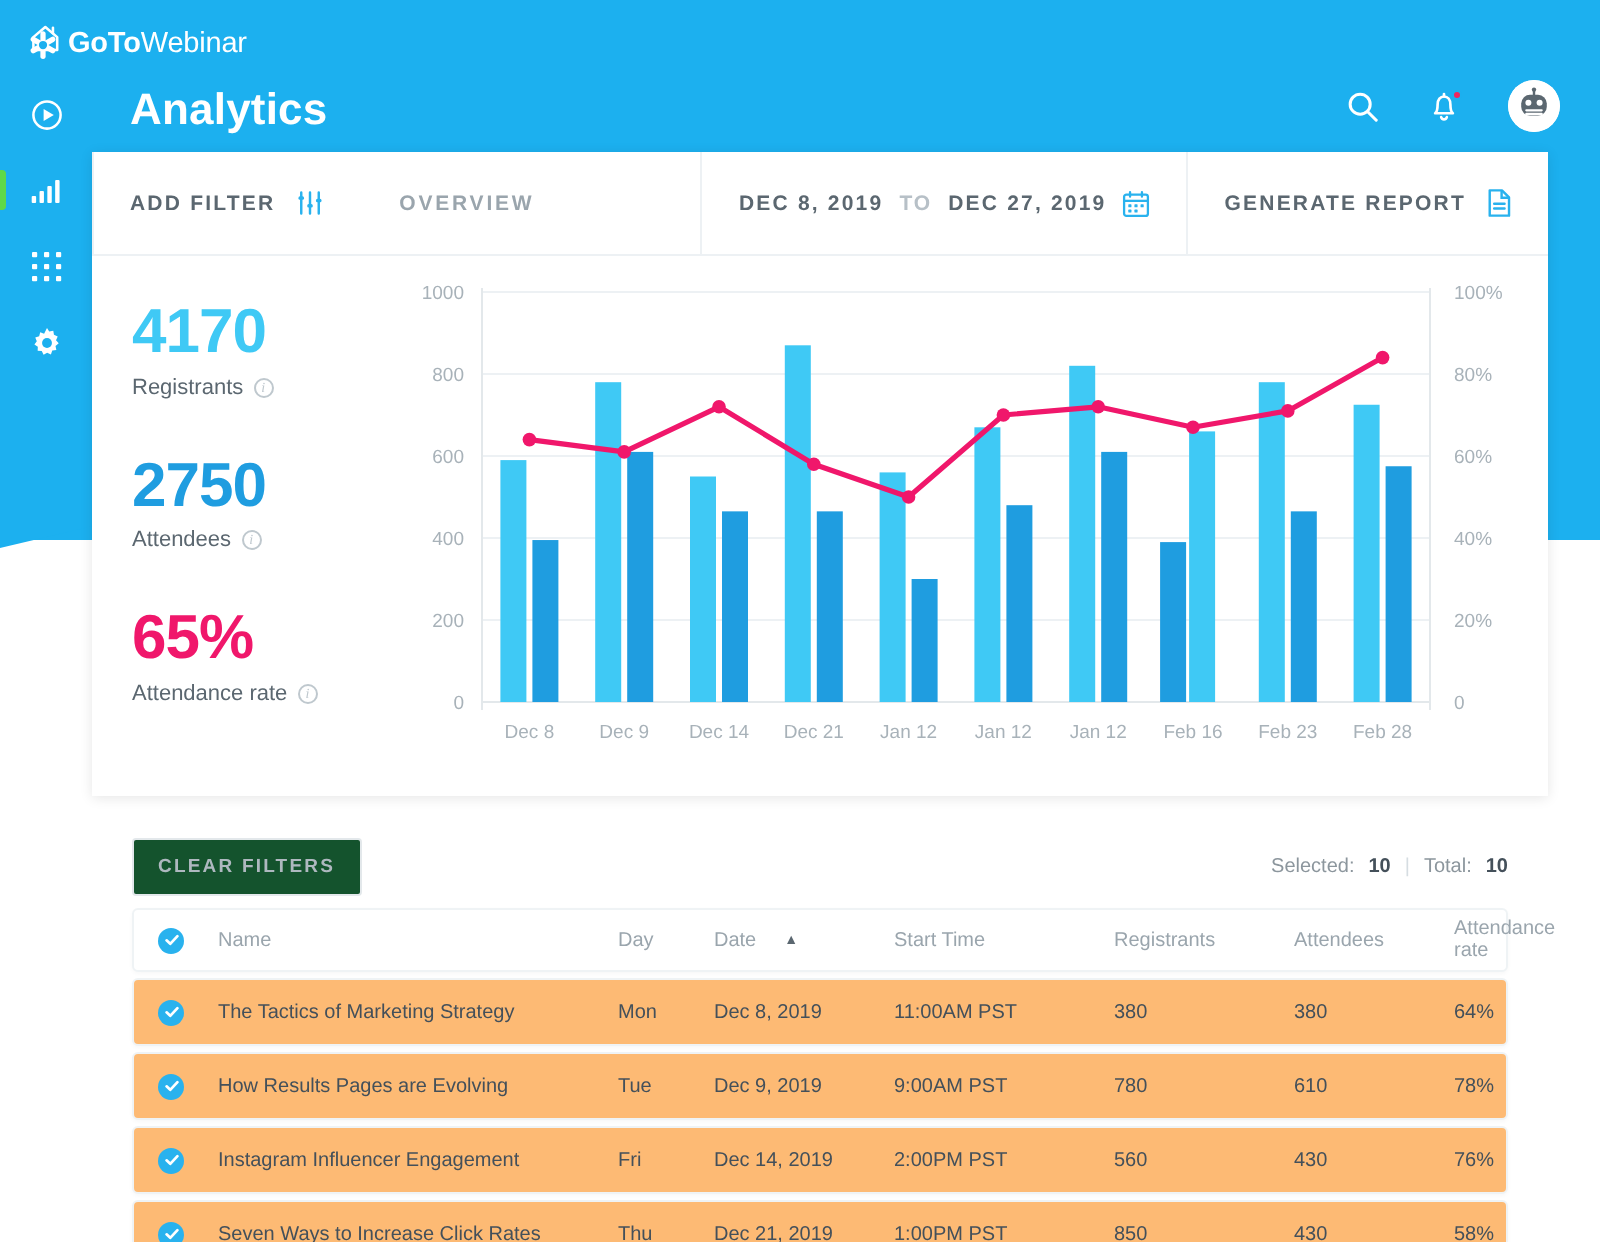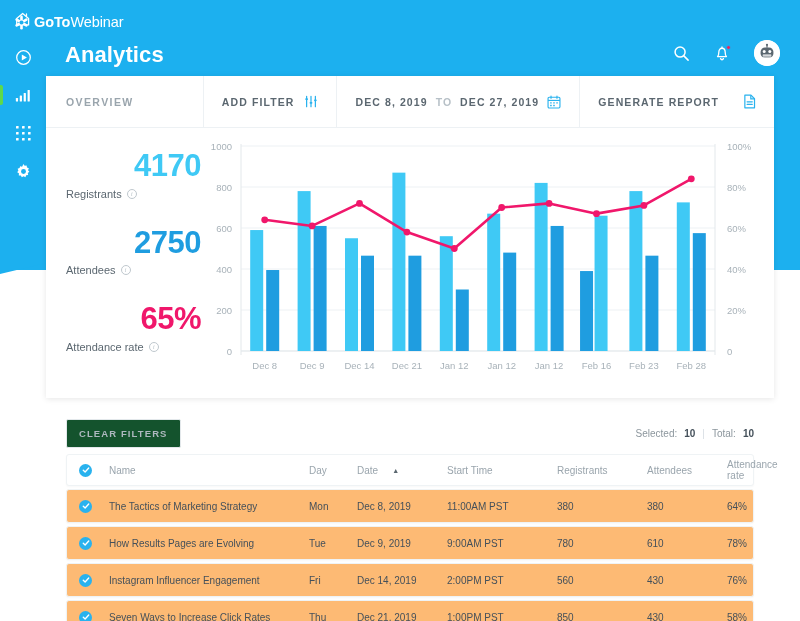--- a/index.html
+++ b/index.html
@@ -132,39 +132,38 @@
     font-size: 10.5px; letter-spacing: 1.1px;
     color: #5B6770; font-weight: bold;
     padding: 0 18px;
     white-space: nowrap;
   }
   .tb-overview { flex: 1; color: #9AA5AD; letter-spacing: 1.4px; padding-left: 20px; }
   .tb-sep { border-left: 1px solid #EDF1F4; }
   .tb-filter { gap: 10px; cursor: pointer; }
   .tb-date { gap: 8px; cursor: pointer; }
   .tb-date .to { color: #B7C0C7; font-weight: bold; letter-spacing: 1px; }
-  .tb-report { gap: 24px; cursor: pointer; }
+  .tb-report { gap: 10px; cursor: pointer; }
 
   
   .chart-wrap {
     position: relative;
     height: 270px;
     display: flex;
   }
   .stats {
     width: 155px;
     padding: 22px 0 0 20px;
     flex: none;
   }
   .stat { margin-bottom: 27px; }
   .stat-num {
     font-size: 31px; font-weight: bold;
     line-height: 1.05;
     letter-spacing: -0.5px;
-    text-align: right;
   }
   .stat-num.c1 { color: #3FC9F5; }
   .stat-num.c2 { color: #1F9DE0; }
   .stat-num.c3 { color: #F0176B; }
   .stat-label {
     font-size: 11px; color: #5B6770;
     margin-top: 5px;
     display: flex; align-items: center; gap: 5px;
   }
   .info-i {
@@ -350,31 +349,31 @@
           <rect x="8.6" y="14.6" width="8.8" height="1.1" rx="0.55"></rect>
           <rect x="8.6" y="16.4" width="8.8" height="1.1" rx="0.55"></rect>
         </g>
       </svg>
     </div>
   </div>
 
   <div class="card">
 
     <div class="toolbar">
-      <div class="tb-cell tb-overview">OVERVIEW</div>
-
       <div class="tb-cell tb-sep tb-filter">
         <span>ADD FILTER</span>
         <svg width="14" height="13" viewBox="0 0 16 14" stroke="#29B2EE" stroke-width="1.4" fill="none">
           <path d="M3 1 L3 13 M8 1 L8 13 M13 1 L13 13" stroke-linecap="round"></path>
           <rect x="1.4" y="3.2" width="3.2" height="2" rx="0.9" fill="#29B2EE" stroke="none"></rect>
           <rect x="6.4" y="7.6" width="3.2" height="2" rx="0.9" fill="#29B2EE" stroke="none"></rect>
           <rect x="11.4" y="4.6" width="3.2" height="2" rx="0.9" fill="#29B2EE" stroke="none"></rect>
         </svg>
       </div>
+
+      <div class="tb-cell tb-overview">OVERVIEW</div>
 
       <div class="tb-cell tb-sep tb-date">
         <span>DEC 8, 2019</span>
         <span class="to">TO</span>
         <span>DEC 27, 2019</span>
         <svg width="14" height="14" viewBox="0 0 16 16" fill="none" stroke="#29B2EE" stroke-width="1.3">
           <rect x="1.2" y="2.6" width="13.6" height="12.2" rx="1.3"></rect>
           <path d="M1.2 6.2 L14.8 6.2"></path>
           <path d="M4.6 1.2 L4.6 3.8 M11.4 1.2 L11.4 3.8" stroke-linecap="round"></path>
           <g fill="#29B2EE" stroke="none">

